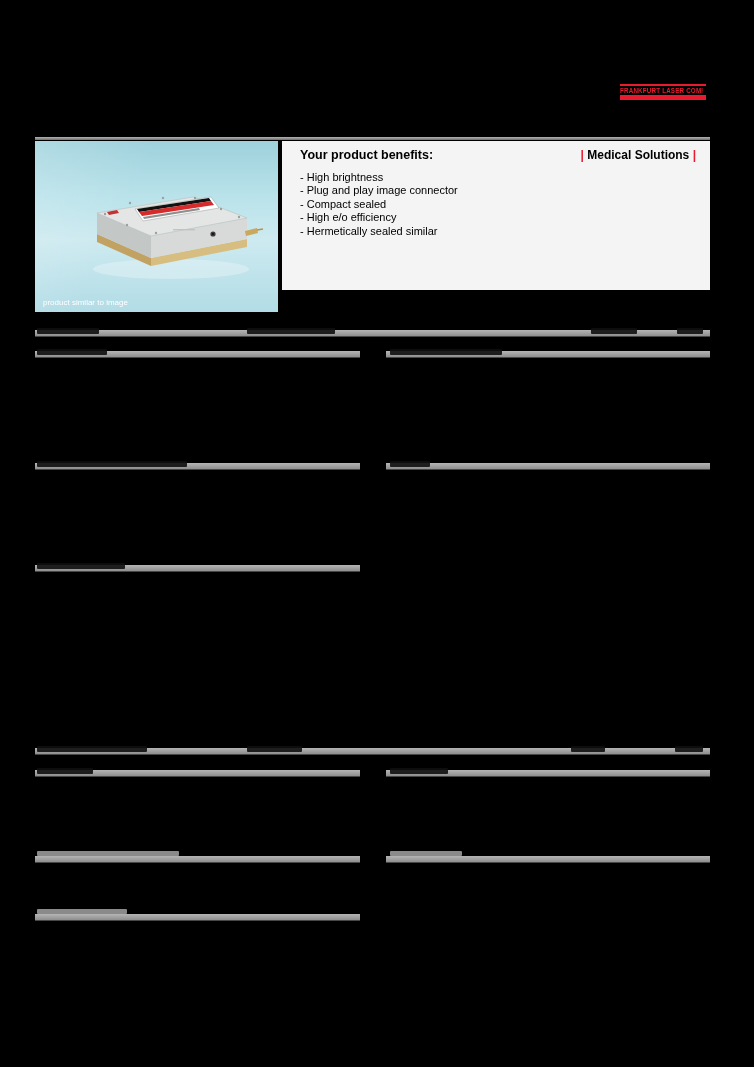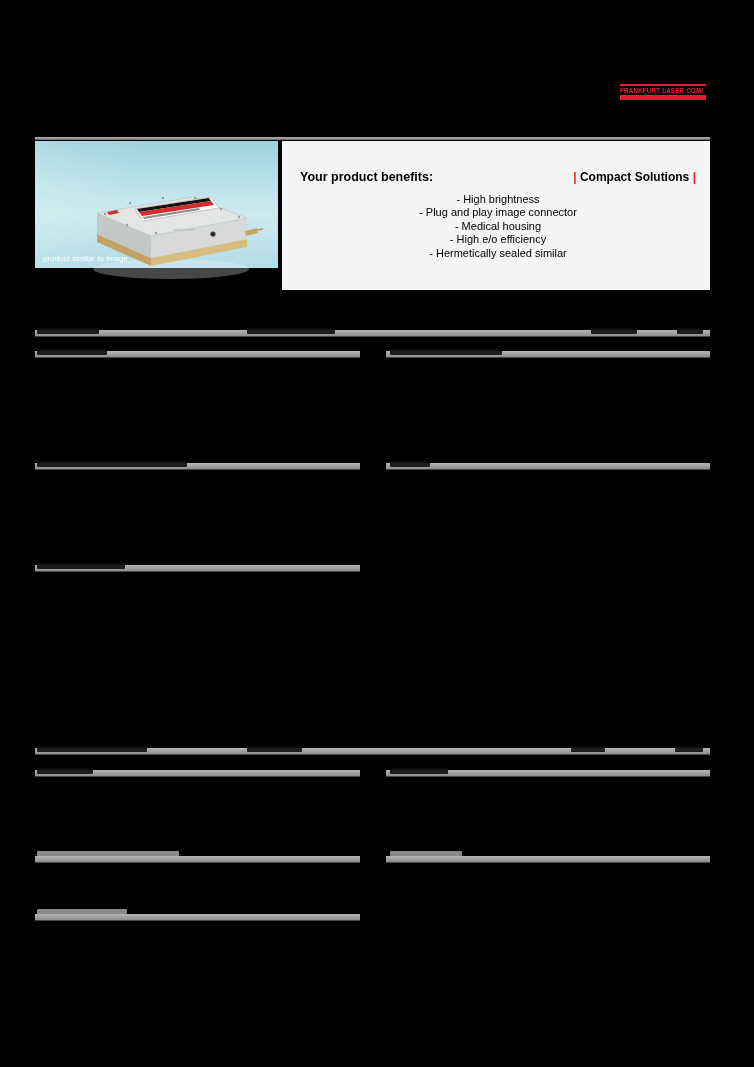--- a/index.html
+++ b/index.html
@@ -10,34 +10,34 @@
   .logo{position:absolute;left:620px;top:84px;width:86px;}
   .logo .line-top{height:2px;background:#e81c2e;}
   .logo .logo-text{display:block;margin-top:1px;color:#e81c2e;font-weight:bold;
         font-size:6.5px;letter-spacing:.2px;white-space:nowrap;overflow:hidden;
         transform-origin:left center;transform:scaleX(.96);}
   .logo .bar-bottom{height:5px;background:#e81c2e;margin-top:1px;}
 
   
   .hero-rule{position:absolute;left:35px;top:137px;width:675px;height:3px;
         background:linear-gradient(#b3b3b3,#6f6f6f);}
-  .image-box{position:absolute;left:35px;top:141px;width:243px;height:127px;
+  .image-box{position:absolute;left:35px;top:141px;width:243px;height:171px;
         background:
           linear-gradient(115deg, rgba(255,255,255,.18) 0%, rgba(255,255,255,0) 38%),
           linear-gradient(180deg,#9ed1dc 0%,#b9e2ea 32%,#cdeaf0 58%,#b2dce6 100%);}
   .image-caption{position:absolute;left:8px;bottom:5px;color:#ffffff;font-size:8px;}
   .product-svg{position:absolute;left:0;top:0;}
 
   .benefits-box{position:absolute;left:282px;top:141px;width:428px;height:149px;
-        background:#f4f4f4;box-sizing:border-box;padding:29px 14px 0 18px;}
+        background:#f4f4f4;box-sizing:border-box;padding:7px 14px 0 18px;}
   .benefits-head{display:flex;justify-content:space-between;align-items:flex-start;}
   .benefits-title{font-size:12.5px;font-weight:bold;color:#000;}
   .solutions-tag{font-size:12px;font-weight:bold;color:#000;white-space:nowrap;}
   .solutions-tag .pipe{color:#e81c2e;font-weight:bold;}
-  .benefits-list{list-style:none;margin:9px 0 0 0;padding:0;text-align:center;}
+  .benefits-list{list-style:none;margin:9px 0 0 0;padding:0;}
   .benefits-list li{font-size:11px;color:#000;line-height:13.4px;}
 
   
   .bar{position:absolute;height:6px;background:linear-gradient(#b5b5b5,#8e8e8e);
        box-shadow:0 1px 0 #474747;}
   .smudge{position:absolute;top:-2px;height:6px;background:#0e0e0e;opacity:.9;border-radius:1px;}
   .smudge.light{background:#8a8a8a;top:-5px;height:5px;opacity:1;}
 </style>
 </head>
 <body>
@@ -90,26 +90,26 @@
       <line x1="222" y1="89" x2="228" y2="88" stroke="#b5944e" stroke-width="1.4"></line>
 
       <rect x="138" y="88" width="22" height="1.4" fill="#c0c3c2"></rect>
     </svg>
     <span class="image-caption">product similar to image</span>
   </div>
 
   <div class="benefits-box">
     <div class="benefits-head">
       <span class="benefits-title">Your product benefits:</span>
-      <span class="solutions-tag"><span class="pipe">|</span> <span>Compact Solutions</span> <span class="pipe">|</span></span>
+      <span class="solutions-tag"><span class="pipe">|</span> <span>Medical Solutions</span> <span class="pipe">|</span></span>
     </div>
     <ul class="benefits-list">
       <li>- High brightness</li>
       <li>- Plug and play image connector</li>
-      <li>- Medical housing</li>
+      <li>- Compact sealed</li>
       <li>- High e/o efficiency</li>
       <li>- Hermetically sealed similar</li>
     </ul>
   </div>
 
   <div class="bar" style="left:35px;top:330px;width:675px;">
     <i class="smudge" style="left:2px;width:62px"></i>
     <i class="smudge" style="left:212px;width:88px"></i>
     <i class="smudge" style="left:556px;width:46px"></i>
     <i class="smudge" style="left:642px;width:26px"></i>

